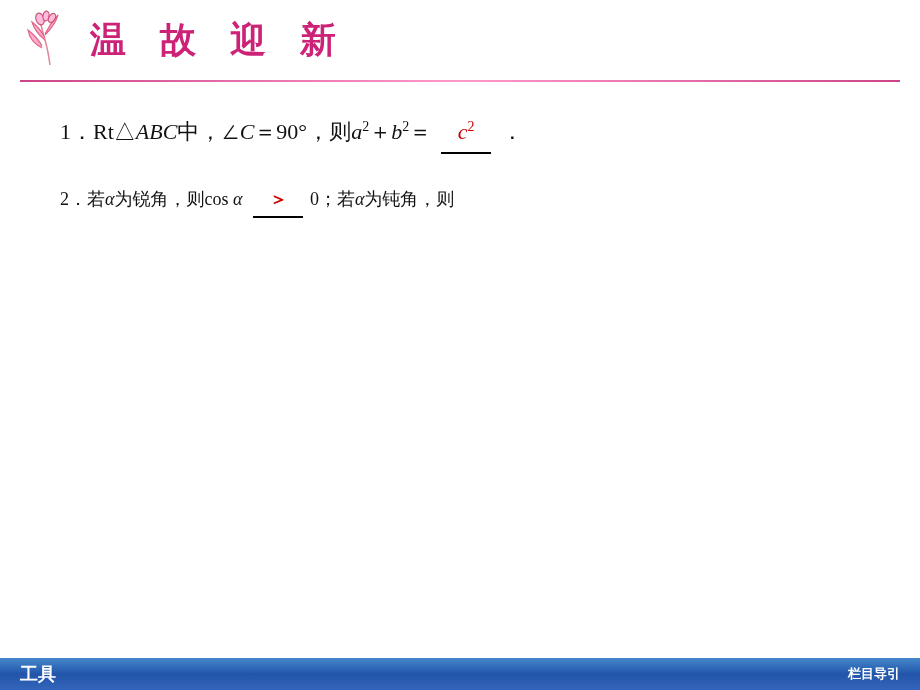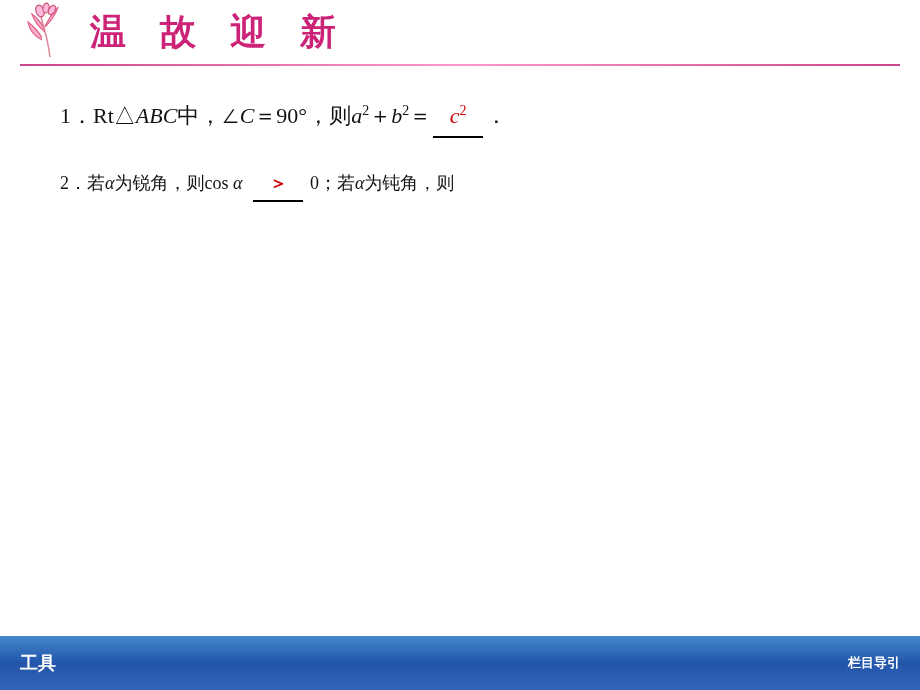--- a/index.html
+++ b/index.html
@@ -12,21 +12,21 @@
       position: relative;
     }
 
     
     .header {
       display: flex;
       align-items: center;
       padding: 10px 20px;
       background: #fff;
       border-bottom: none;
-      height: 64px;
+      height: 80px;
     }
 
     .header-icon {
       width: 60px;
       height: 60px;
       margin-right: 10px;
       flex-shrink: 0;
     }
 
     .header-title {
@@ -42,20 +42,21 @@
       padding: 30px 60px;
       background: #fff;
       flex: 1;
     }
 
     .problem {
       margin-bottom: 28px;
       font-size: 22px;
       color: #111;
       line-height: 1.8;
+      gap: 8px;
     }
 
     .problem-1 {
       display: flex;
       align-items: baseline;
       flex-wrap: wrap;
     }
 
     .blank {
       display: inline-block;
@@ -91,21 +92,21 @@
       display: block;
       margin-bottom: 4px;
     }
 
     
     .footer {
       position: absolute;
       bottom: 0;
       left: 0;
       right: 0;
-      height: 54px;
+      height: 32px;
       background: linear-gradient(180deg, #4488cc 0%, #2255aa 50%, #3366bb 100%);
       display: flex;
       align-items: center;
       justify-content: space-between;
       padding: 0 20px;
       color: #fff;
     }
 
     .footer-left {
       font-size: 18px;

